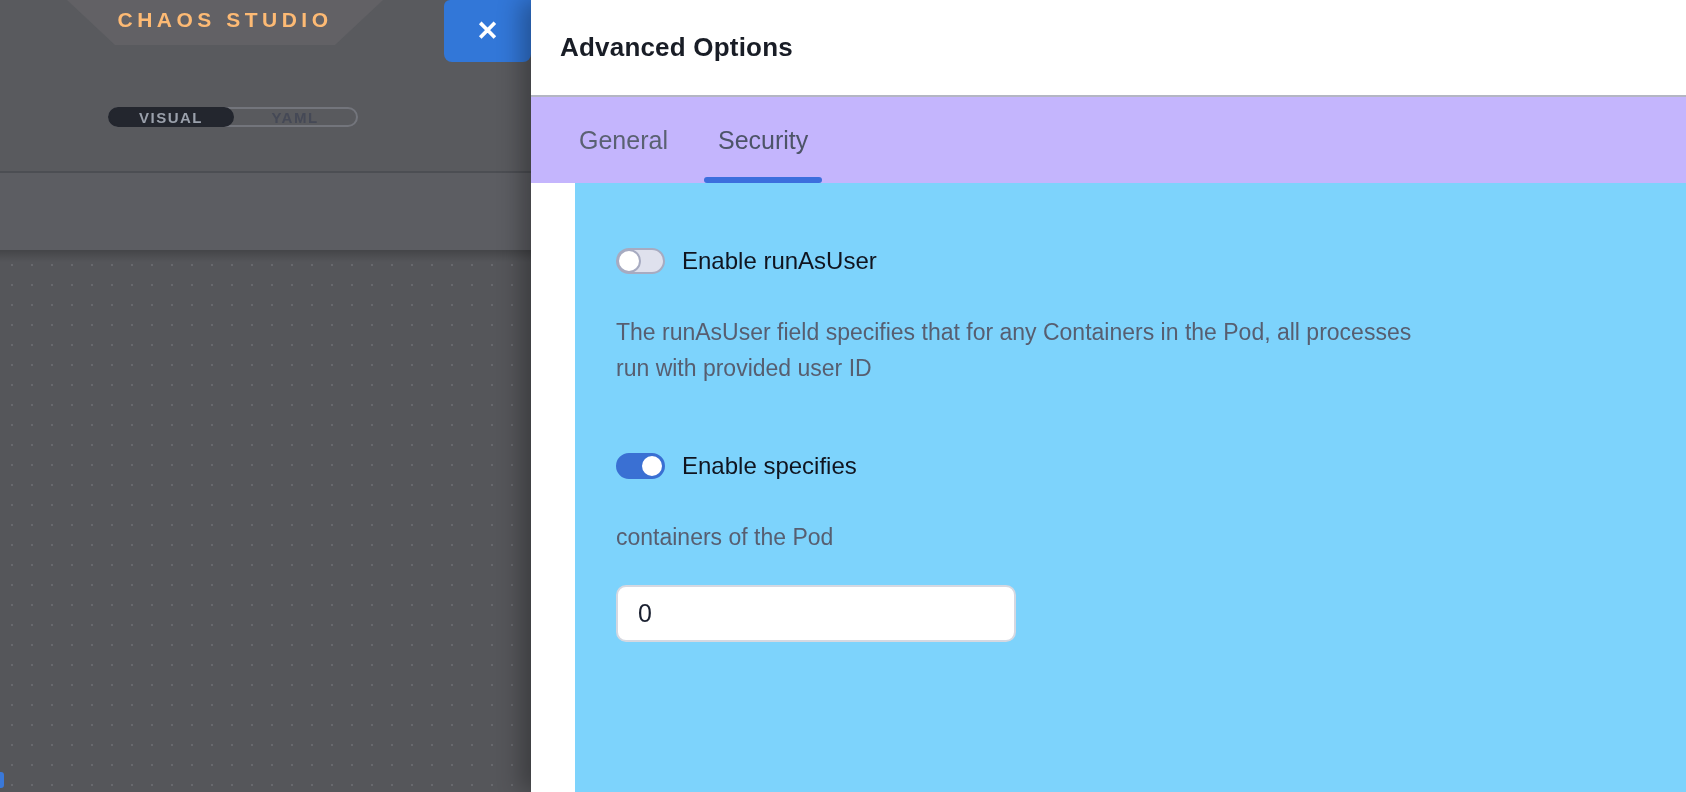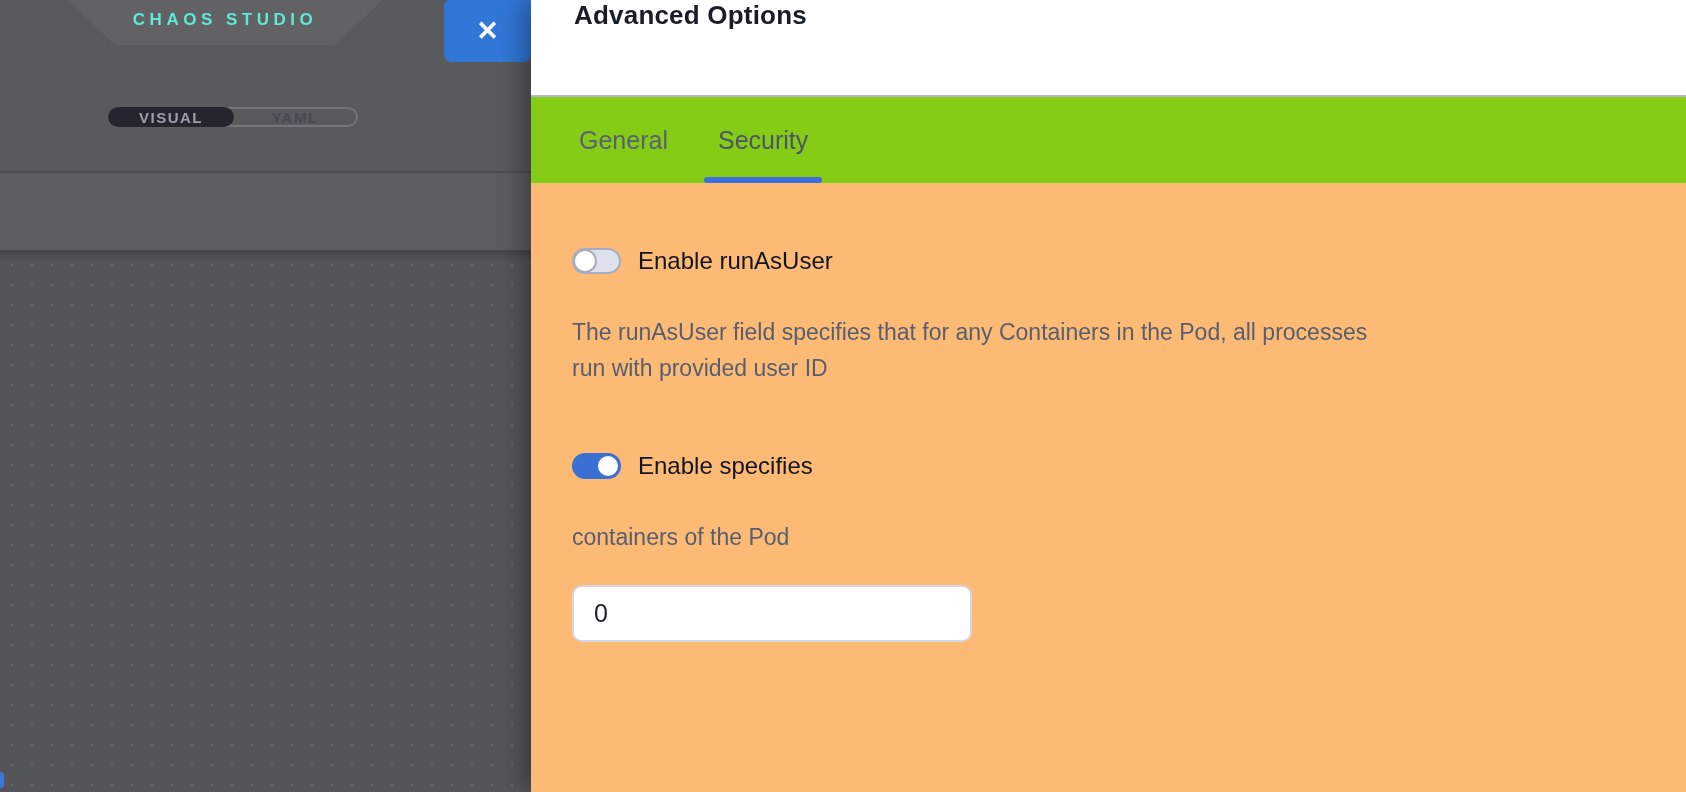--- a/index.html
+++ b/index.html
@@ -9,21 +9,21 @@
     background:#58595d;
   }
   
   .backdrop{position:absolute;left:0;top:0;width:531px;height:792px;}
   .topband{position:absolute;left:0;top:0;width:100%;height:171px;background:#595a5e;border-bottom:2px solid #4c4e53;}
   .banner{
     position:absolute;left:67px;top:0;width:316px;height:45px;background:#626165;
     clip-path:polygon(0 0,100% 0,84.8% 100%,15.2% 100%);
     display:flex;align-items:center;justify-content:center;
   }
-  .banner-text{color:#5eead4;font-weight:700;font-size:17px;letter-spacing:4.5px;padding-bottom:6px;}
+  .banner-text{color:#fdba74;font-weight:700;font-size:21px;letter-spacing:4.5px;padding-bottom:6px;}
   .mode-pill{
     position:absolute;left:108px;top:107px;width:250px;height:20px;
     border:2px solid #73757c;border-radius:16px;box-sizing:border-box;
     display:flex;align-items:stretch;background:transparent;
   }
   .mode-seg{flex:1;display:flex;align-items:center;justify-content:center;
     font-size:15px;font-weight:700;letter-spacing:1.5px;border-radius:14px;}
   .mode-seg.active{background:#23262e;color:#9aa0ab;margin:-2px 0 -2px -2px;border:2px solid #23262e;}
   .mode-seg.inactive{color:#454956;}
   .midband{position:absolute;left:0;top:173px;width:100%;height:77px;background:#5c5d62;}
@@ -41,33 +41,33 @@
     border:none;border-radius:0 0 8px 8px;border-top-left-radius:6px;
     display:flex;align-items:center;justify-content:center;cursor:pointer;
   }
   .close-glyph{color:#ffffff;font-size:27px;font-weight:700;line-height:1;}
   
   .drawer{
     position:absolute;left:531px;top:0;width:1155px;height:792px;background:#ffffff;
     box-shadow:-10px 0 22px rgba(0,0,0,0.30);
     display:flex;flex-direction:column;
   }
-  .drawer-header{height:97px;box-sizing:border-box;display:flex;
-    padding-left:43px;border-bottom:2px solid #b4b6c3;background:#ffffff;}
+  .drawer-header{height:97px;box-sizing:border-box;display:flex;align-items:center;
+    padding-left:29px;border-bottom:2px solid #b4b6c3;background:#ffffff;}
   .drawer-title{font-size:26px;font-weight:700;color:#191d26;letter-spacing:0.2px;}
-  .tabbar{height:86px;box-sizing:border-box;background:#84cc16;display:flex;align-items:center;padding-left:34px;}
+  .tabbar{height:86px;box-sizing:border-box;background:#c4b5fd;display:flex;align-items:center;padding-left:34px;}
   .tab{position:relative;height:100%;display:flex;align-items:center;padding:0 14px;
     font-size:25px;cursor:pointer;color:#5a6172;}
   .tab + .tab{margin-left:22px;}
   .tab.active{color:#4d5468;}
   .tab.active::after{
     content:"";position:absolute;left:0;right:0;bottom:0;height:6px;
     background:#3c6edd;border-radius:3px;
   }
-  .drawer-content{flex:1;background:#fdba74;box-sizing:border-box;padding:64px 40px 0 41px;}
+  .drawer-content{flex:1;background:#7dd3fc;box-sizing:border-box;padding:64px 40px 0 41px;margin-left:44px;}
   .toggle-row{display:flex;align-items:center;}
   .switch{
     position:relative;width:49px;height:26px;border-radius:14px;box-sizing:border-box;
     flex:0 0 auto;cursor:pointer;
   }
   .switch .knob{
     position:absolute;top:1px;width:24px;height:24px;border-radius:50%;background:#ffffff;box-sizing:border-box;
   }
   .switch.off{background:#dfe1ed;border:2px solid #a7abc1;}
   .switch.off .knob{left:-1px;top:-1px;border:2px solid #a7abc1;}

